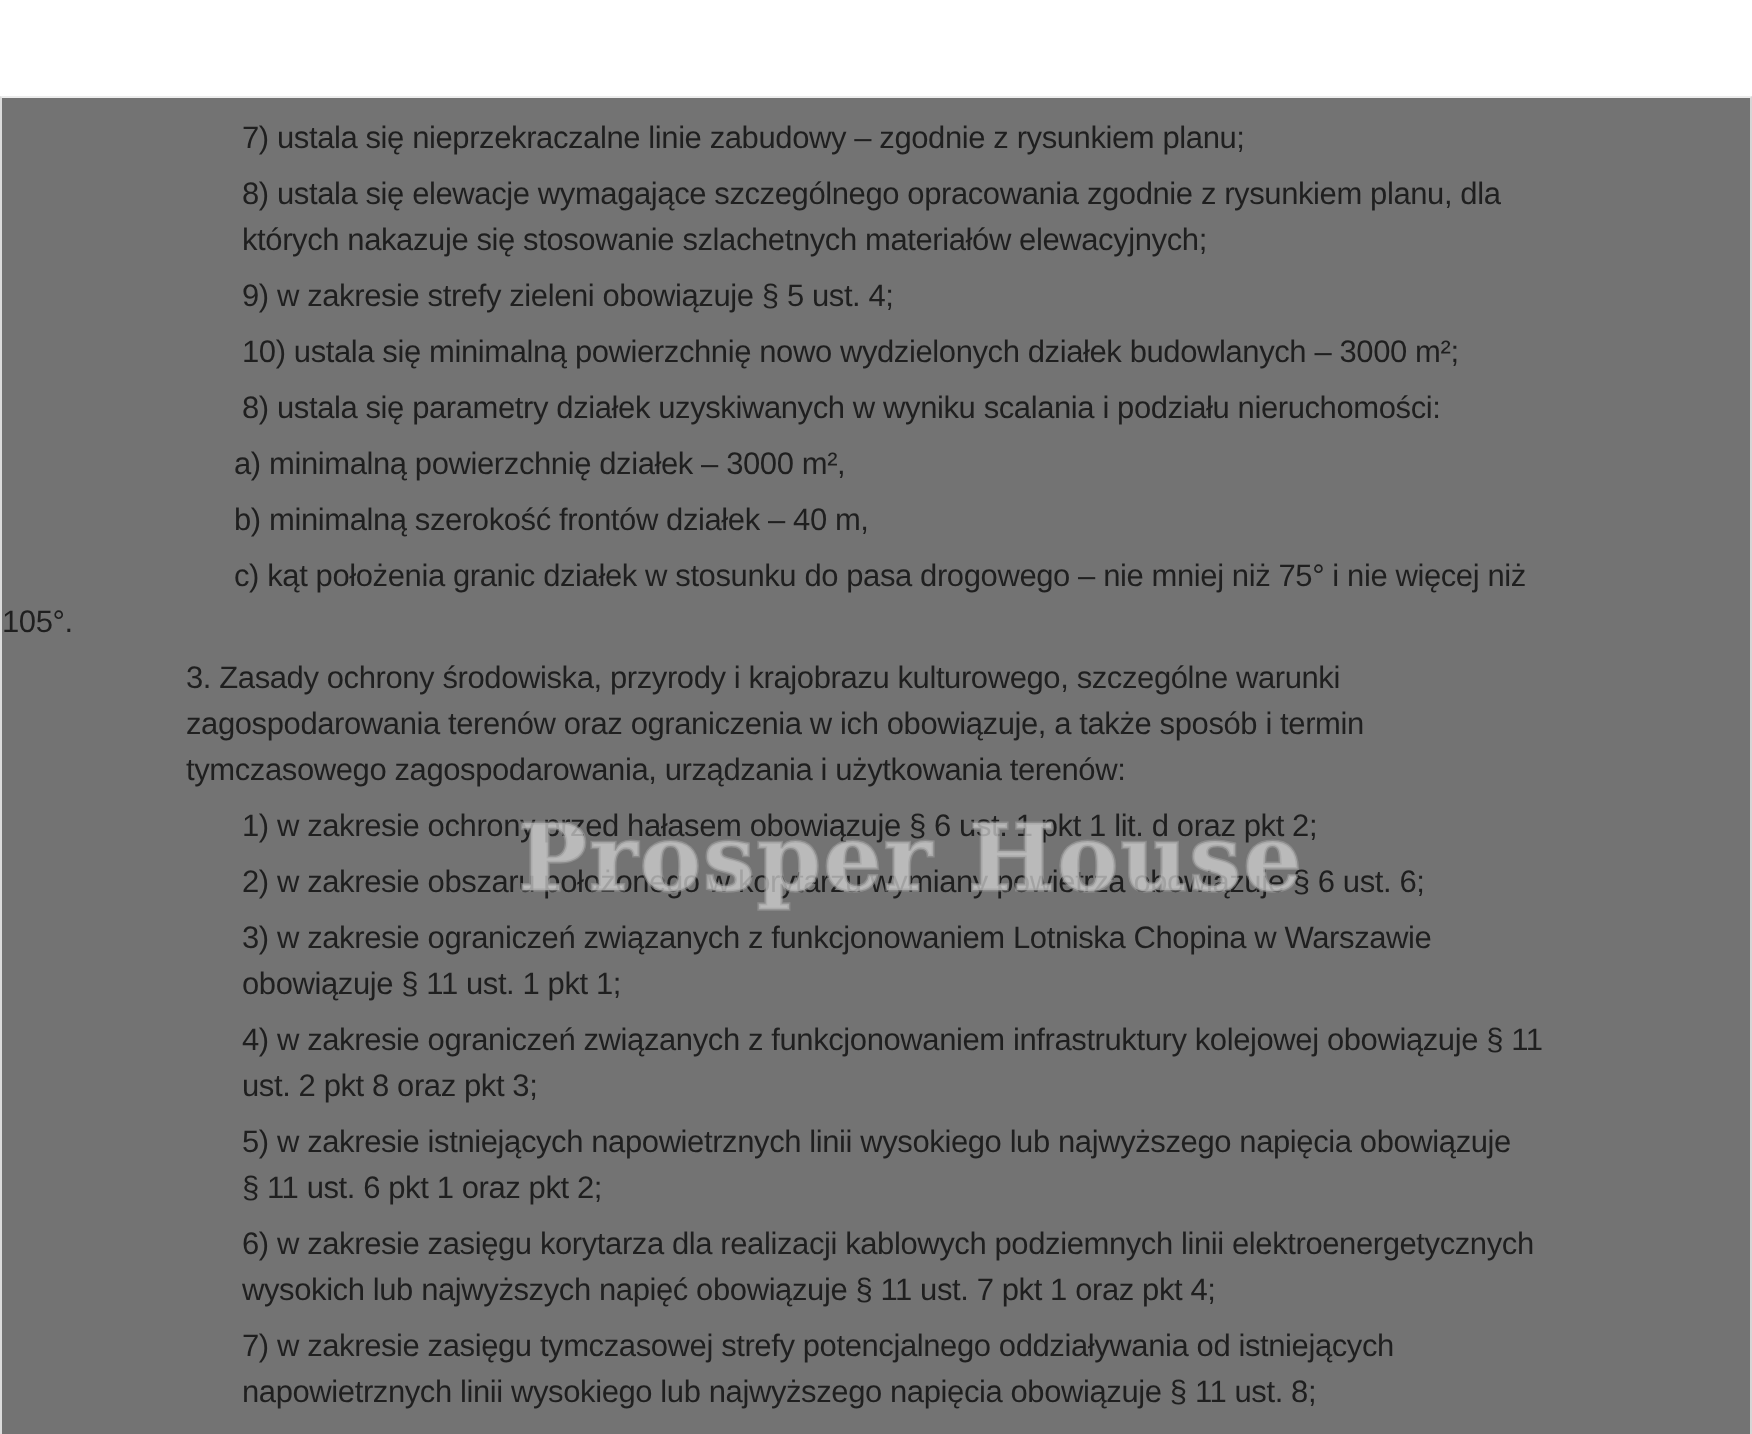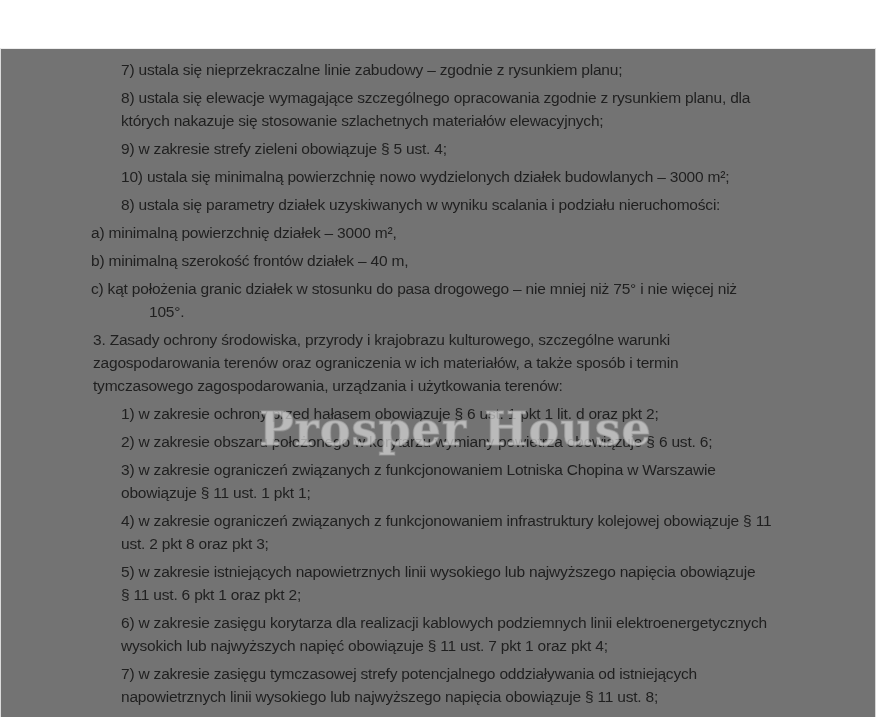--- a/index.html
+++ b/index.html
@@ -28,22 +28,22 @@
     letter-spacing: -0.2px;
   }
   .para { margin: 0 0 5px 0; }
   .line {
     line-height: 23px;
     white-space: nowrap;
   }
   
   .para.item .line { padding-left: 120px; }
   
-  .para.sub .line       { padding-left: 148px; }
-  .para.sub .line.first { padding-left: 90px; }
+  .para.sub .line       { }
+  .para.sub .line.first { padding-left: 116px; }
   
   .para.section .line       { padding-left: 92px; }
   .para.section .line.first { }
 
   .watermark {
     position: absolute;
     left: 258px;
     top: 354px;
     font-family: "DejaVu Serif", "Liberation Serif", serif;
     font-weight: 700;
@@ -83,21 +83,21 @@
       </div>
       <div class="para sub">
         <div class="line first">b) minimalną szerokość frontów działek – 40 m,</div>
       </div>
       <div class="para sub">
         <div class="line first">c) kąt położenia granic działek w stosunku do pasa drogowego – nie mniej niż 75° i nie więcej niż</div>
         <div class="line">105°.</div>
       </div>
       <div class="para section">
         <div class="line first">3. Zasady ochrony środowiska, przyrody i krajobrazu kulturowego, szczególne warunki</div>
-        <div class="line">zagospodarowania terenów oraz ograniczenia w ich materiałów, a także sposób i termin</div>
+        <div class="line">zagospodarowania terenów oraz ograniczenia w ich obowiązuje, a także sposób i termin</div>
         <div class="line">tymczasowego zagospodarowania, urządzania i użytkowania terenów:</div>
       </div>
       <div class="para item">
         <div class="line first">1) w zakresie ochrony przed hałasem obowiązuje § 6 ust. 1 pkt 1 lit. d oraz pkt 2;</div>
       </div>
       <div class="para item">
         <div class="line first">2) w zakresie obszaru położonego w korytarzu wymiany powietrza obowiązuje § 6 ust. 6;</div>
       </div>
       <div class="para item">
         <div class="line first">3) w zakresie ograniczeń związanych z funkcjonowaniem Lotniska Chopina w Warszawie</div>

